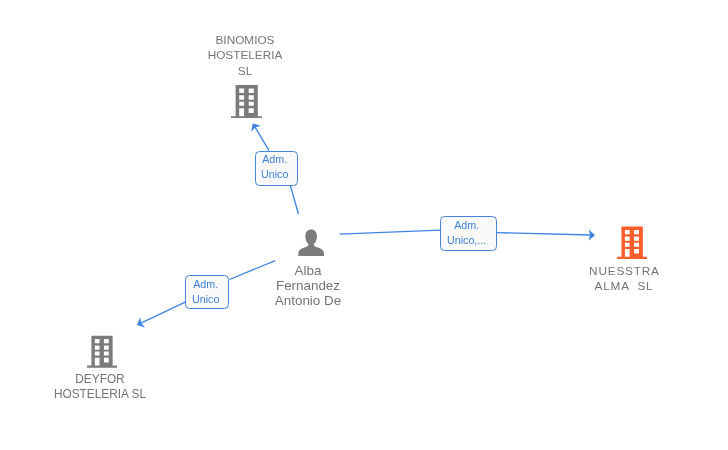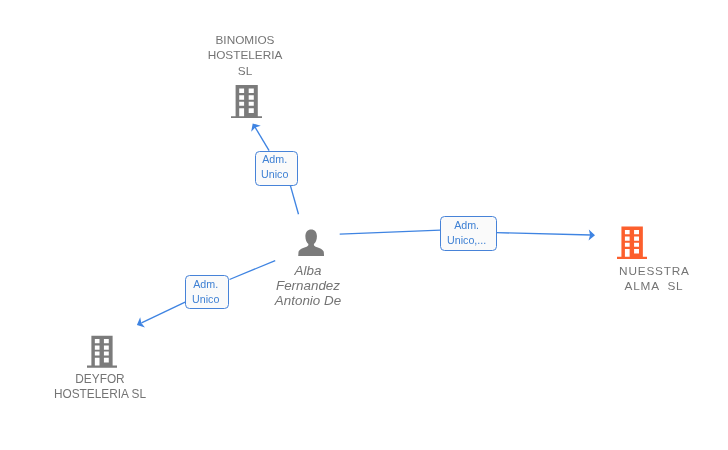--- a/index.html
+++ b/index.html
@@ -3,21 +3,21 @@
 <meta charset="utf-8">
 <title>Empresia relationship graph</title>
 <style>
   html,body{margin:0;padding:0;}
   body{width:728px;height:450px;background:#ffffff;font-family:"Liberation Sans",sans-serif;overflow:hidden;-webkit-font-smoothing:antialiased;}
   #stage{position:relative;width:728px;height:326px;transform:translateZ(0);}
   .edges{position:absolute;left:0;top:0;width:728px;height:450px;}
   .node{position:absolute;}
   .node-icon{position:absolute;}
   .node-label{position:absolute;will-change:transform;text-align:center;color:#747474;font-size:11.8px;line-height:15.4px;white-space:pre-wrap;}
-  .node-label.person{font-size:13.4px;line-height:14.9px;color:#747474;font-style:italic;}
+  .node-label.person{font-size:13.4px;line-height:14.9px;color:#747474;}
   .edge-label{position:absolute;box-sizing:border-box;border:1.7px solid #4783d8;border-radius:4.5px;
      background:#fafafa;color:#3f81d4;font-size:10.7px;line-height:14.6px;text-align:center;
      display:flex;flex-direction:column;justify-content:flex-start;align-items:center;white-space:pre-wrap;}
   .wm{position:absolute;display:flex;align-items:center;}
 </style>
 </head>
 <body>
 
 <div id="stage">
 
@@ -52,21 +52,21 @@
     </svg>
     <div class="node-label person" style="left:247.8px;top:264.2px;width:120px">Alba
 Fernandez
 Antonio De</div>
   </div>
 
   <div class="node">
     <svg class="node-icon" style="left:616.9px;top:225.6px;width:30.4px;height:33.7px" viewBox="0 0 100 106.98">
       <path fill-rule="evenodd" d="M0,99.21 H100 V106.98 H0 Z M14.6,0 H85.08 V99.21 H14.6 Z M26.03,11.43 H41.59 V25.4 H26.03 Z M56.19,11.43 H72.38 V25.4 H56.19 Z M26.03,32.7 H41.59 V46.67 H26.03 Z M56.19,32.7 H72.38 V46.67 H56.19 Z M26.03,53.02 H41.59 V66.03 H26.03 Z M56.19,53.02 H72.38 V66.03 H56.19 Z M26.03,73.65 H41.59 V99.21 H26.03 Z M56.19,73.65 H72.38 V88.89 H56.19 Z" fill="#fc5f2d"></path>
     </svg>
-    <div class="node-label" style="left:594px;top:264.3px;width:120px;letter-spacing:0.8px;text-indent:0.8px">NUESSTRA
+    <div class="node-label" style="left:564px;top:264.3px;width:120px;letter-spacing:0.8px;text-indent:0.8px">NUESSTRA
 ALMA  SL</div>
   </div>
 
   <div class="node">
     <svg class="node-icon" style="left:86.8px;top:335.4px;width:30.1px;height:33.5px" viewBox="0 0 100 106.98">
       <path fill-rule="evenodd" d="M0,99.21 H100 V106.98 H0 Z M14.6,0 H85.08 V99.21 H14.6 Z M26.03,11.43 H41.59 V25.4 H26.03 Z M56.19,11.43 H72.38 V25.4 H56.19 Z M26.03,32.7 H41.59 V46.67 H26.03 Z M56.19,32.7 H72.38 V46.67 H56.19 Z M26.03,53.02 H41.59 V66.03 H26.03 Z M56.19,53.02 H72.38 V66.03 H56.19 Z M26.03,73.65 H41.59 V99.21 H26.03 Z M56.19,73.65 H72.38 V88.89 H56.19 Z" fill="#7b7b7b"></path>
     </svg>
     <div class="node-label" style="left:39.6px;top:371.8px;width:120px;font-size:11.85px">DEYFOR
 HOSTELERIA SL</div>
   </div>

